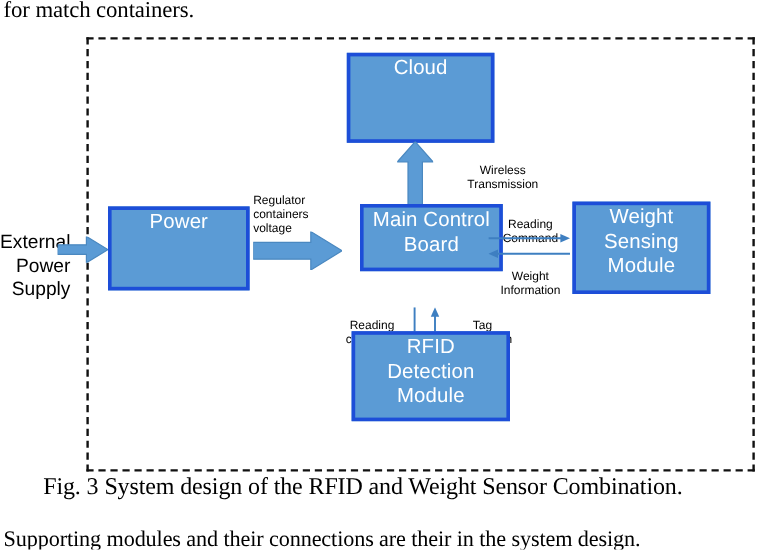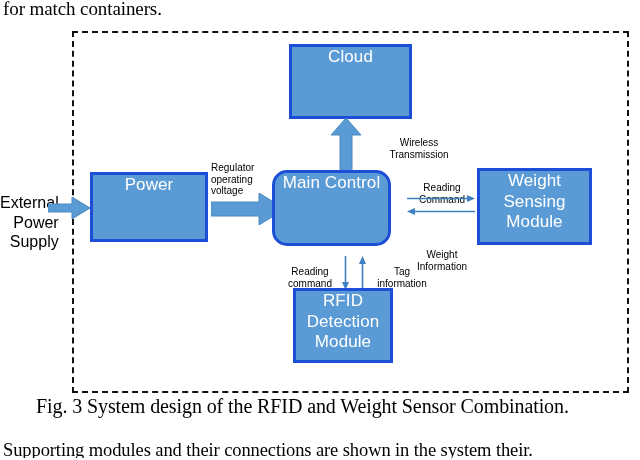--- a/index.html
+++ b/index.html
@@ -61,23 +61,23 @@
     text-align: center;
     color: #ffffff;
     font-family: "Liberation Sans", sans-serif;
     font-size: 17px;
     line-height: 1.22;
     letter-spacing: 0.1px;
   }
   .mod-box span { display: block; }
   #box-cloud        { left: 289px; top: 44px;  width: 123px; height: 75px; }
   #box-power        { left: 90px;  top: 172px; width: 118px; height: 70px; }
-  #box-main         { left: 272px; top: 170px; width: 119px; height: 76px; border-radius: 15px; }
+  #box-main         { left: 300px; top: 170px; width: 119px; height: 56px; }
   #box-weight       { left: 477px; top: 168px; width: 115px; height: 77px; }
-  #box-rfid         { left: 293px; top: 288px; width: 100px; height: 75px; }
+  #box-rfid         { left: 293px; top: 276px; width: 132px; height: 75px; }
 
   
   .block-arrow { position: absolute; }
   #arrow-external { left: 48px;  top: 197px; width: 42px; height: 22px; }
   #arrow-power-main { left: 211px; top: 193px; width: 74px; height: 32px; }
   #arrow-cloud-up { left: 331px; top: 118px; width: 30px; height: 53px; }
 
   
   .thin-arrow { position: absolute; }
   #arrow-reading-cmd    { left: 407px; top: 194px; width: 68px; height: 9px; }
@@ -97,21 +97,21 @@
   }
   #label-external {
     left: 0px; top: 173px;
     text-align: right;
     font-size: 16px;
     line-height: 1.24;
   }
   #label-constant  { left: 211px; top: 150px; width: 78px; text-align: left; }
   #label-wireless  { left: 369px; top: 125px; width: 100px; text-align: center; }
   #label-reading-cmd { left: 402px; top: 170px; width: 80px; text-align: center; }
-  #label-weight-info { left: 398px; top: 213px; width: 88px; text-align: center; margin-top: 24px; }
+  #label-weight-info { left: 398px; top: 213px; width: 88px; text-align: center; }
   #label-reading-down { left: 276px; top: 254px; width: 68px; text-align: center; }
   #label-tag-up       { left: 364px; top: 254px; width: 76px; text-align: center; }
 </style>
 </head>
 <body>
 
 <div class="page">
 
   <div class="body-text" id="top-text">for match containers.</div>
 
@@ -128,21 +128,21 @@
   </svg>
 
   <div class="mod-box" id="box-power">
     <div>
       <span>Power</span>
     </div>
   </div>
 
   <div class="note" id="label-constant">
     <span>Regulator</span>
-    <span>operating</span>
+    <span>containers</span>
     <span>voltage</span>
   </div>
 
   <svg class="block-arrow" id="arrow-power-main" viewBox="0 0 74 32">
     <polygon points="0,9 48,9 48,0 74,16 48,32 48,23 0,23" fill="#5B9BD5" stroke="#4A88C0" stroke-width="1"></polygon>
   </svg>
 
   <div class="mod-box" id="box-cloud">
     <div>
       <span>Cloud</span>
@@ -154,20 +154,21 @@
   </svg>
 
   <div class="note" id="label-wireless">
     <span>Wireless</span>
     <span>Transmission</span>
   </div>
 
   <div class="mod-box" id="box-main">
     <div>
       <span>Main Control</span>
+      <span>Board</span>
     </div>
   </div>
 
   <div class="mod-box" id="box-weight">
     <div>
       <span>Weight</span>
       <span>Sensing</span>
       <span>Module</span>
     </div>
   </div>
@@ -215,15 +216,15 @@
   <div class="mod-box" id="box-rfid">
     <div>
       <span>RFID</span>
       <span>Detection</span>
       <span>Module</span>
     </div>
   </div>
 
   <div class="body-text" id="fig-caption">Fig. 3 System design of the RFID and Weight Sensor Combination.</div>
 
-  <div class="body-text" id="bottom-text">Supporting modules and their connections are shown in the system their.</div>
+  <div class="body-text" id="bottom-text">Supporting modules and their connections are their in the system design.</div>
 
 </div>
 
 </body></html>

